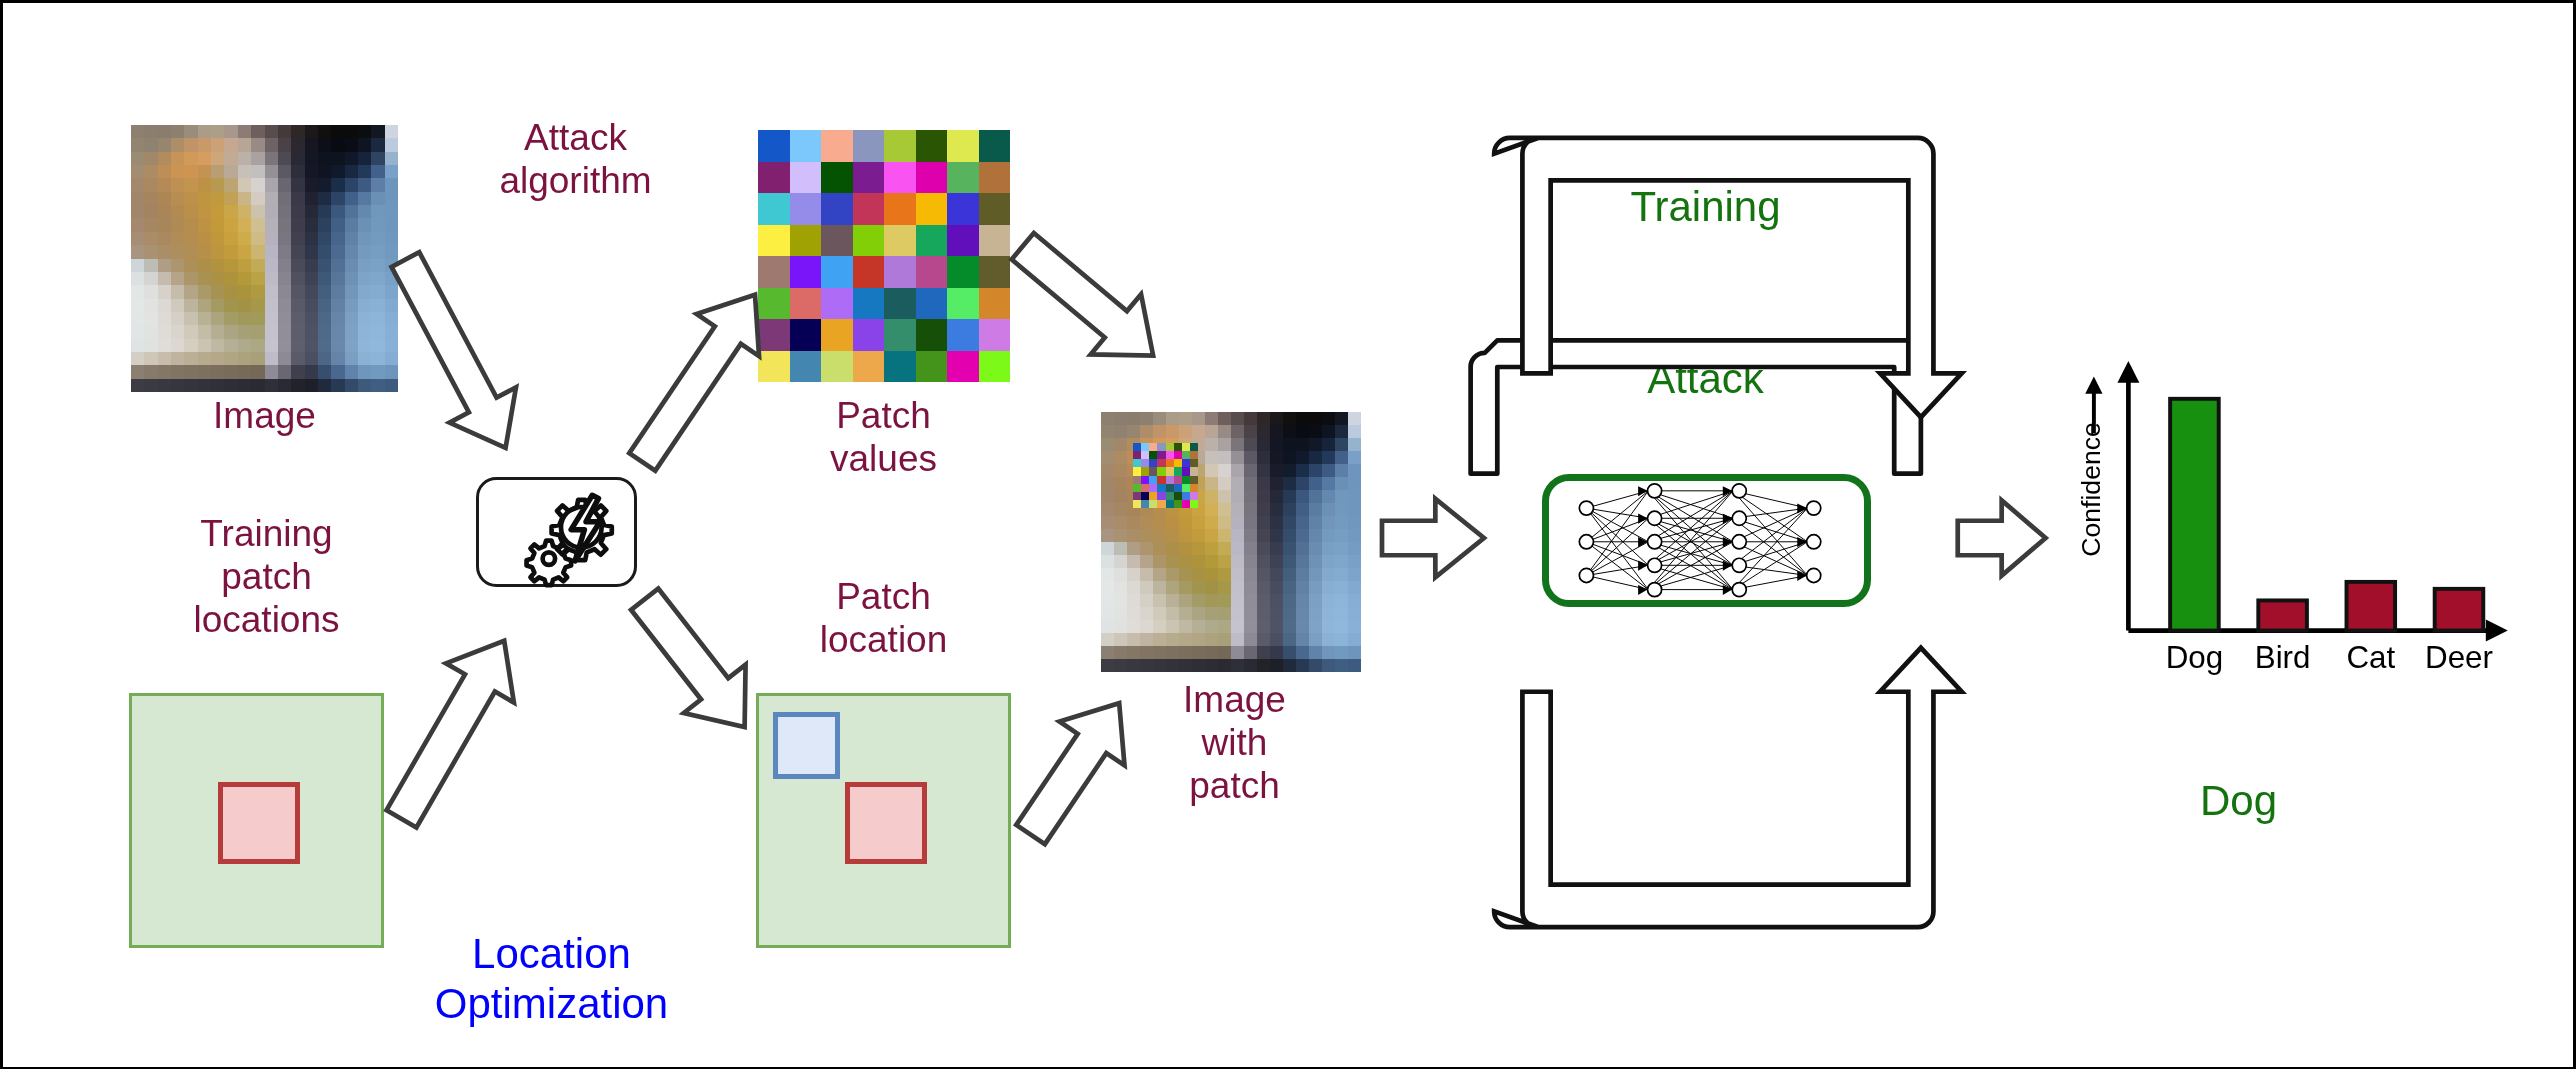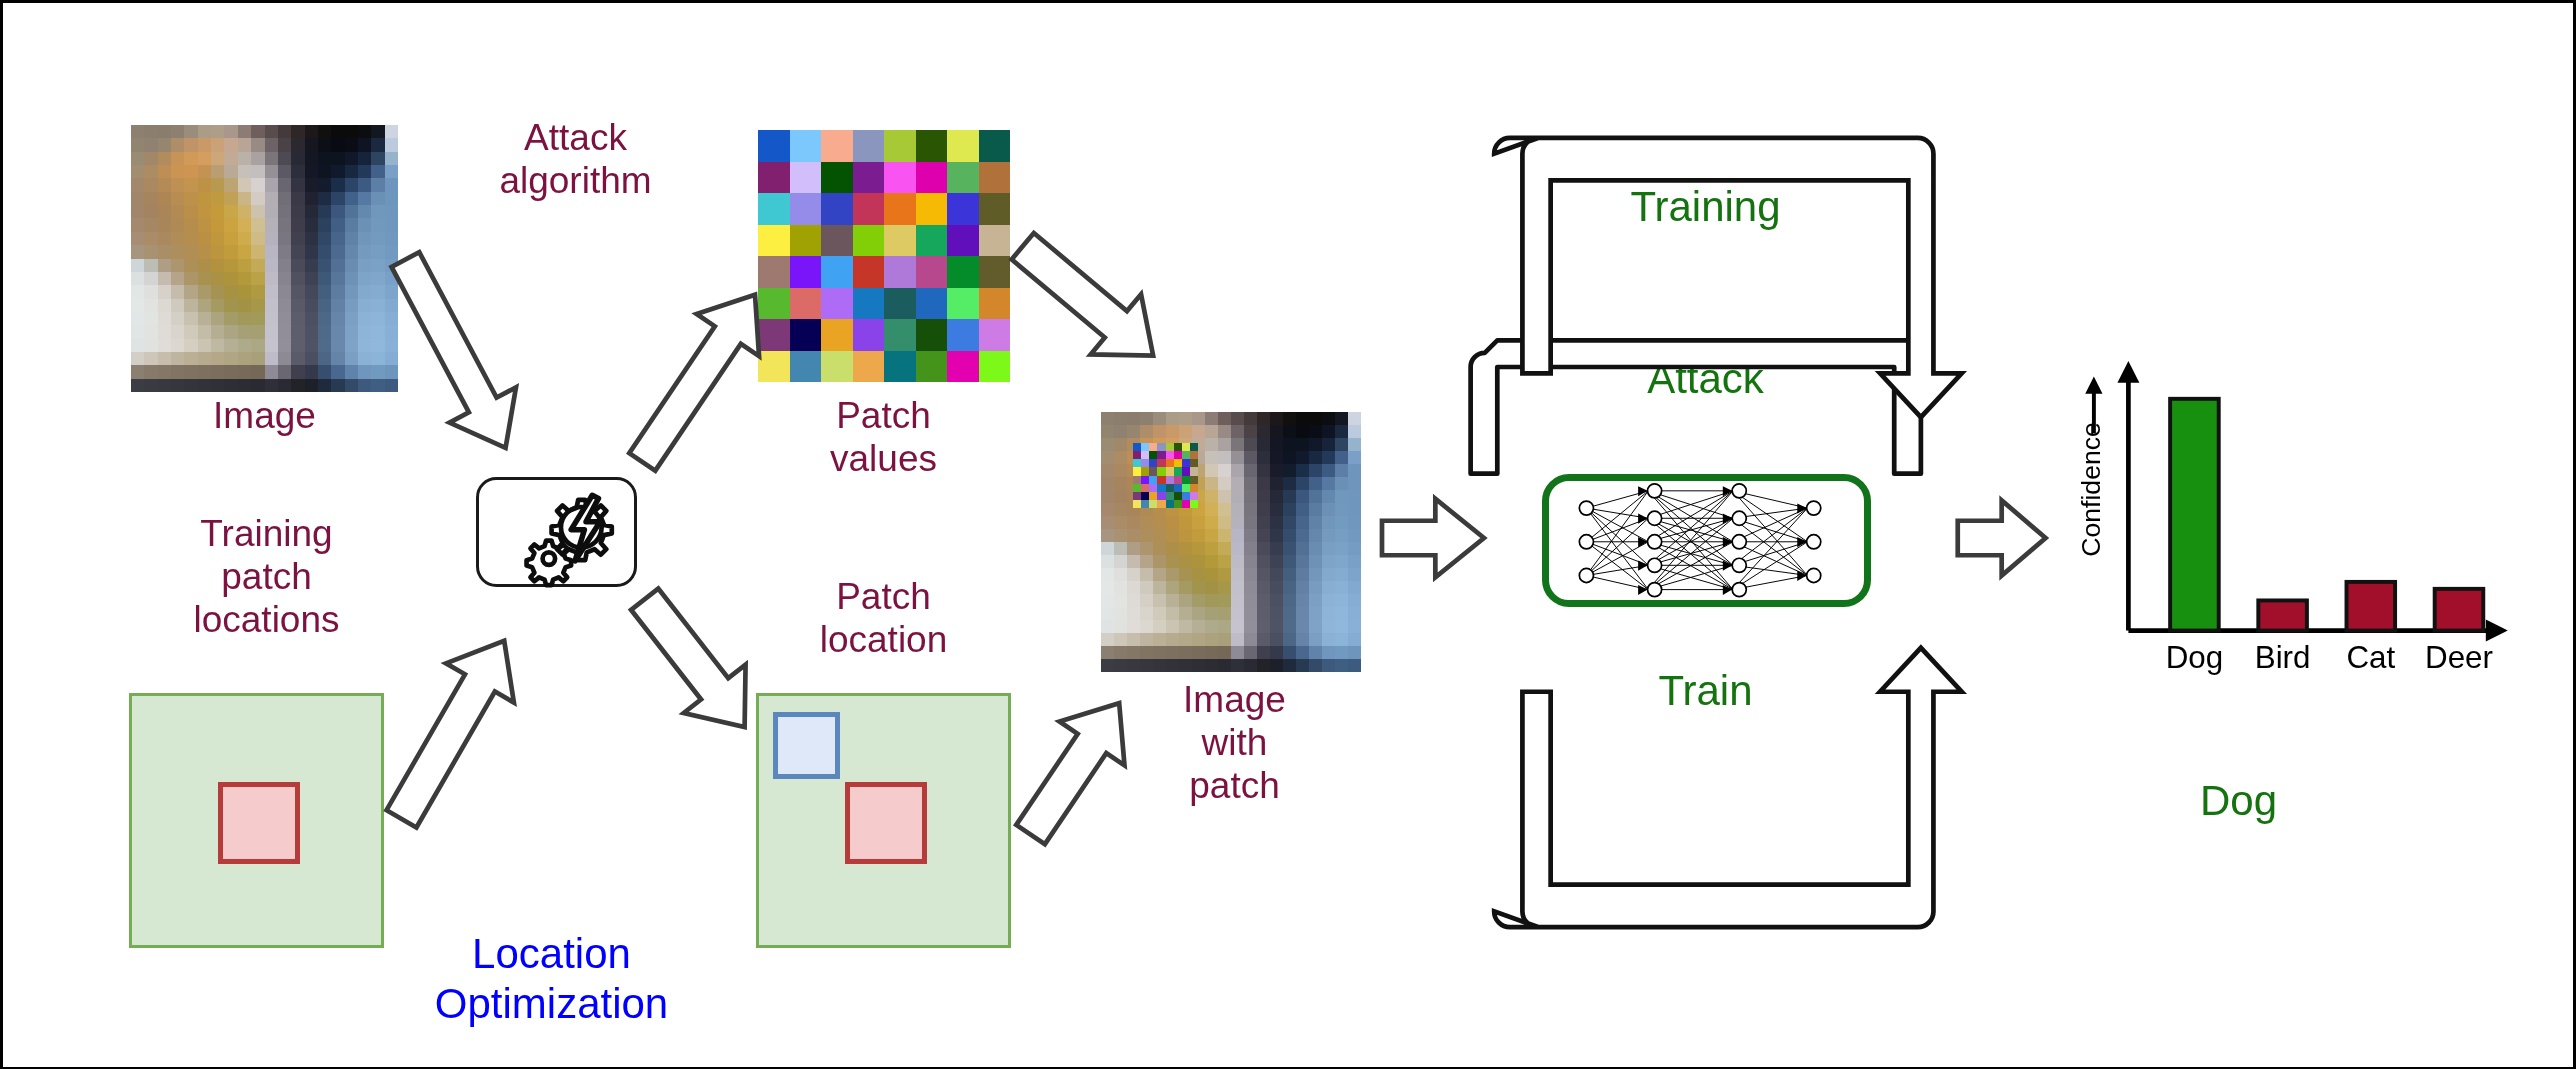--- a/index.html
+++ b/index.html
@@ -1072,21 +1072,20 @@
       <i style="background:#E300AE"></i>
       <i style="background:#7CF819"></i>
     </div>
   <div class="lbl" style="left:1098px;top:676px;width:267px;">Image
 with
 patch</div>
 
   <div class="lbl-green" style="left:1534px;top:129px;width:337px;">Adversarial
 Training</div>
   <div class="lbl-green" style="left:1534px;top:351px;width:337px;">Attack</div>
-  <div class="lbl-green" style="left:1534px;top:663px;width:337px;">Train</div>
 
   <div class="nnbox" style="left:1539px;top:471px;width:329px;height:133px;"></div>
   <svg class="abs" style="left:1569px;top:480px;" width="271" height="116" viewBox="0 0 345 148">
     <g stroke="#000000" stroke-width="1.25" fill="none">
 
       <line x1="18" y1="32" x2="97" y2="10"></line>
         <line x1="18" y1="32" x2="97" y2="45"></line>
       <line x1="18" y1="32" x2="97" y2="75"></line>
         <line x1="18" y1="32" x2="97" y2="105"></line>
       <line x1="18" y1="32" x2="97" y2="136"></line>

